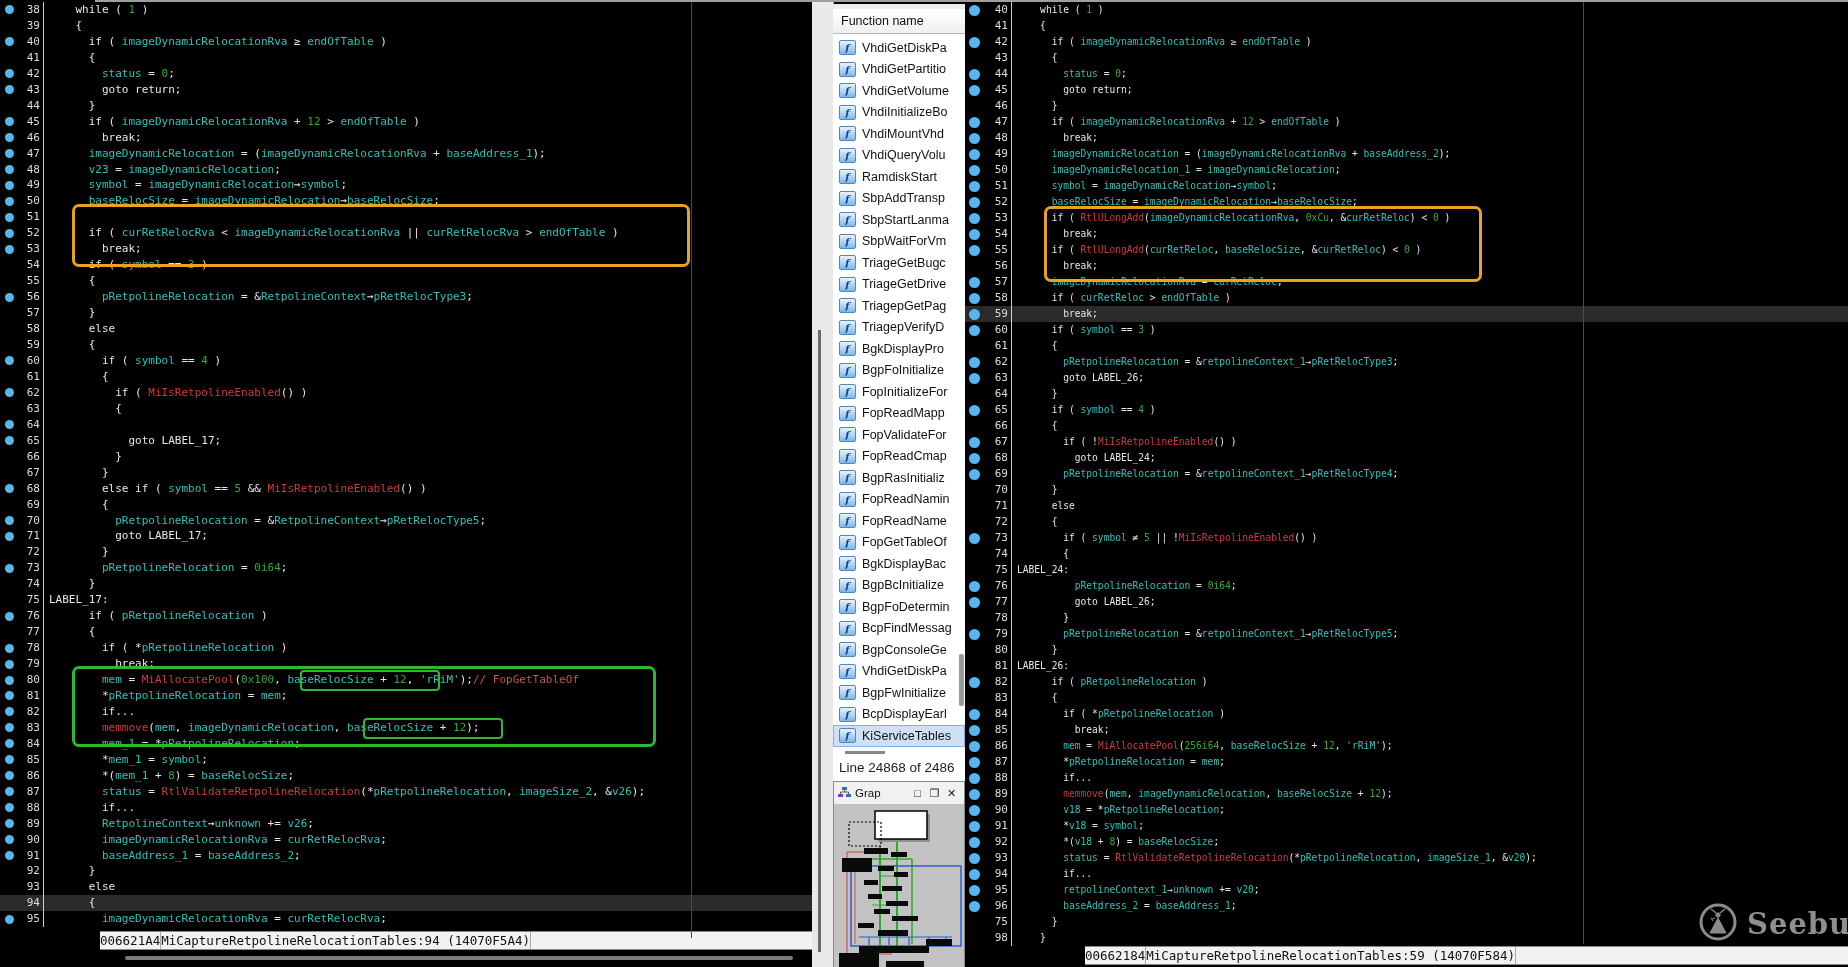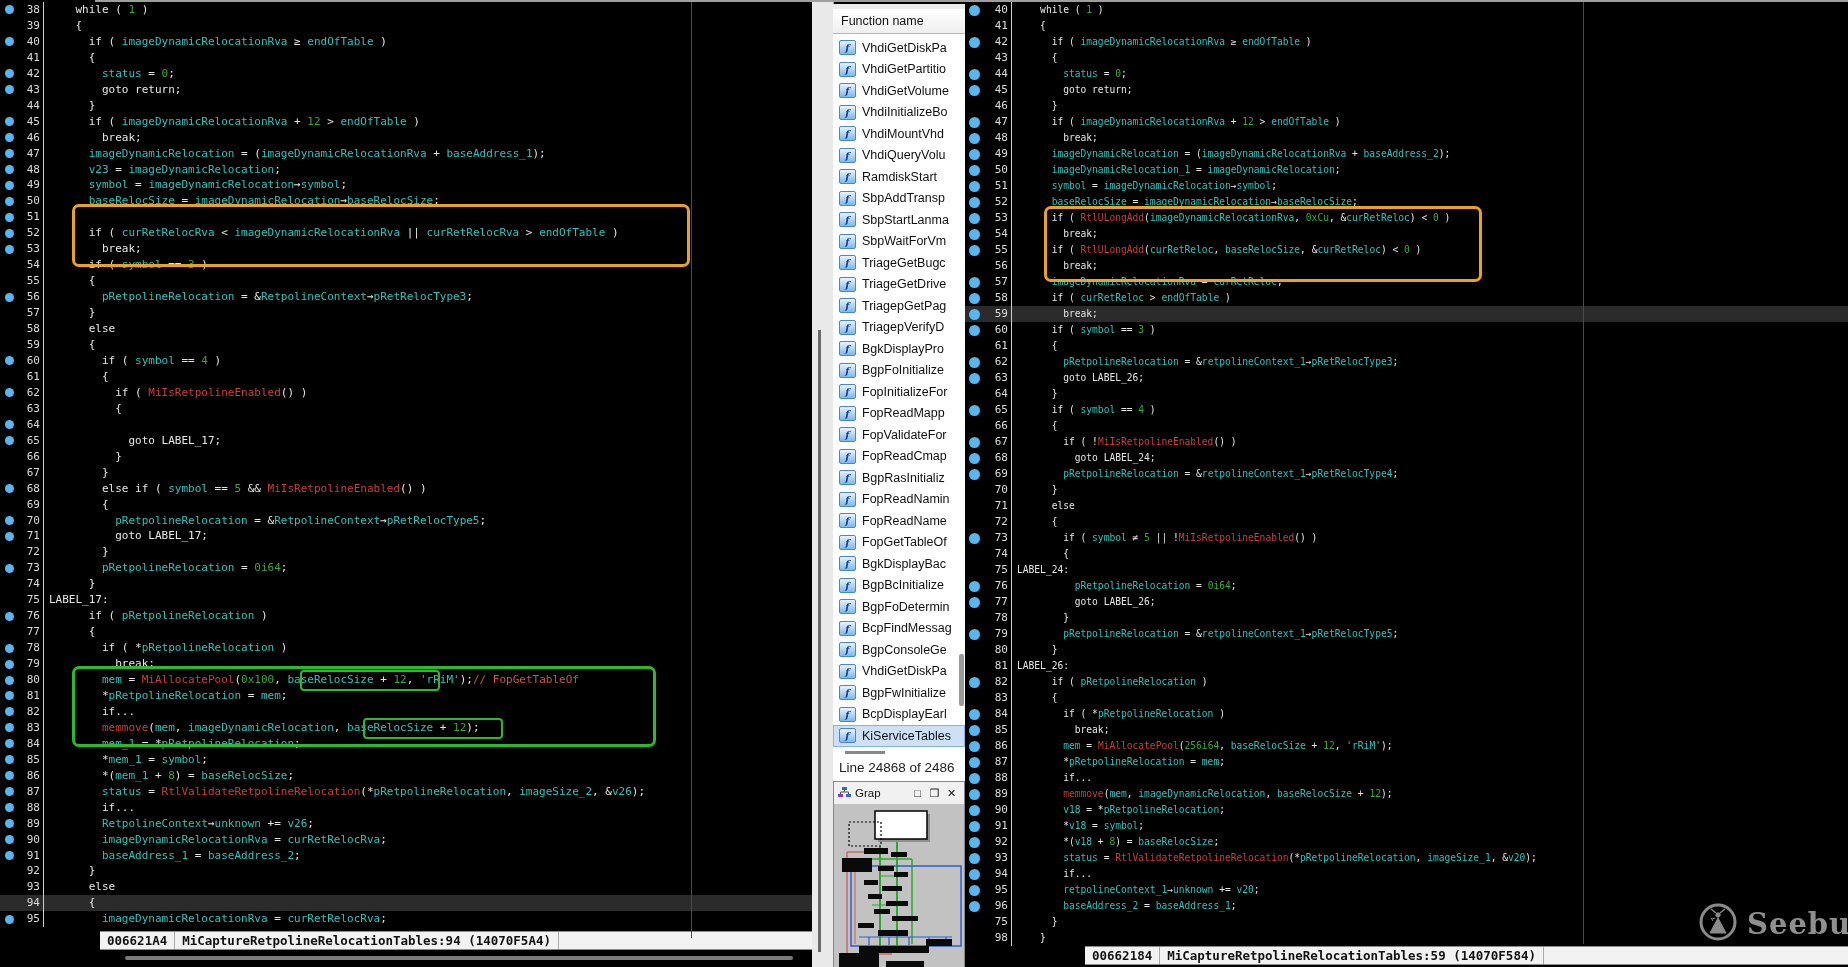--- a/index.html
+++ b/index.html
@@ -37,21 +37,21 @@
   #lbox-g-in2 {left:363px;top:718px;width:136px;height:17px;}
   #rbox-yellow{left:79px;top:206px;width:432px;height:70px;}
 
   
   .statusbar{position:absolute;height:17px;background:var(--statbg);
     border-top:1px solid #8a8a8a;border-bottom:1px solid #8a8a8a;
     display:flex;align-items:stretch;font-family:"DejaVu Sans Mono",monospace;
     font-size:12.5px;color:#111;}
   .pane.left  .statusbar{left:100px;right:0;top:931px;}
   .pane.right .statusbar{left:120px;right:0;top:946px;}
-  .seg{padding:0 7px;border-right:1px solid #aaa;display:flex;align-items:center;white-space:nowrap;font-weight:bold;}
+  .seg{padding:0 0;border-right:1px solid #aaa;display:flex;align-items:center;white-space:nowrap;}
 
   .hthumb{position:absolute;top:956px;left:125px;width:668px;height:4px;background:#7a7a7a;border-radius:2px;}
 
   .vline{position:absolute;width:1px;background:#4a4a4a;top:0;}
   #vl-left{left:691px;height:938px;}
   #vl-right{left:1583px;height:944px;}
   .topline{position:absolute;left:95px;right:0;top:0;height:2px;background:#9e9e9e;}
 
   
   .splitter{position:absolute;left:812px;top:0;bottom:0;width:21px;background:#e9e9e9;border-right:1px solid #9a9a9a;}

